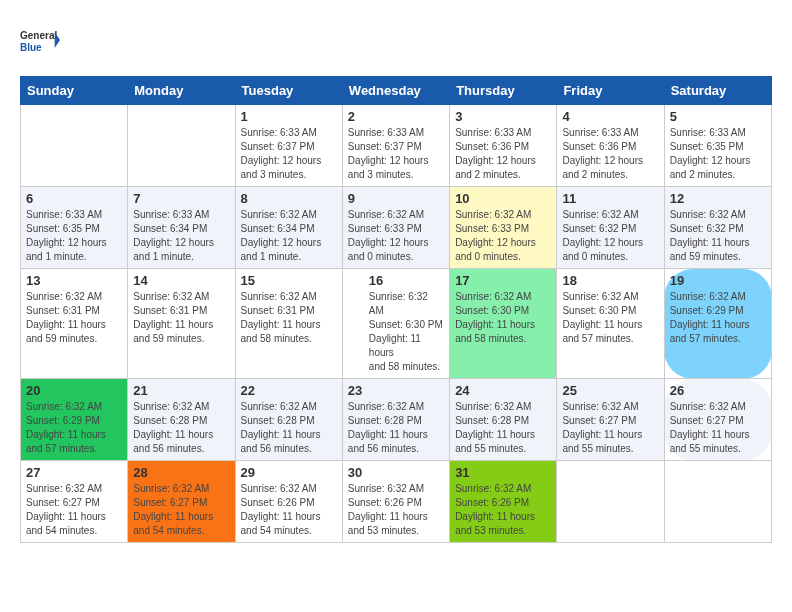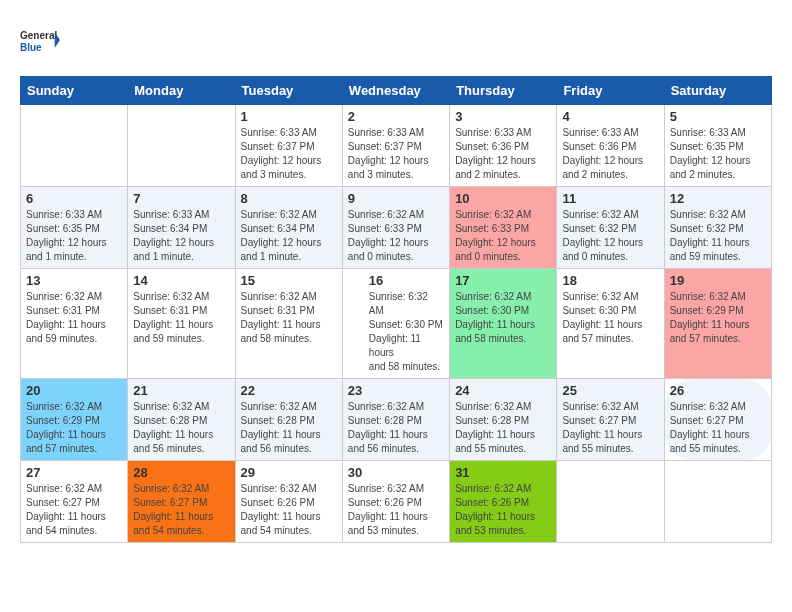--- a/index.html
+++ b/index.html
@@ -169,21 +169,21 @@
 Daylight: 12 hours
 and 1 minute.</div>
         </td>
         <td style="background-color: rgb(240, 244, 250);">
           <span class="day-num">9</span>
           <div class="day-info" style="white-space: pre-line;">Sunrise: 6:32 AM
 Sunset: 6:33 PM
 Daylight: 12 hours
 and 0 minutes.</div>
         </td>
-        <td style="background-color: #fca5a5;">
+        <td style="background-color: #fef9c3;">
           <span class="day-num">10</span>
           <div class="day-info" style="white-space: pre-line;">Sunrise: 6:32 AM
 Sunset: 6:33 PM
 Daylight: 12 hours
 and 0 minutes.</div>
         </td>
         <td style="background-color: rgb(240, 244, 250);">
           <span class="day-num">11</span>
           <div class="day-info" style="white-space: pre-line;">Sunrise: 6:32 AM
 Sunset: 6:32 PM
@@ -234,30 +234,30 @@
 Daylight: 11 hours
 and 58 minutes.</div>
         </td>
         <td style="background-color: rgb(255, 255, 255);">
           <span class="day-num">18</span>
           <div class="day-info" style="white-space: pre-line;">Sunrise: 6:32 AM
 Sunset: 6:30 PM
 Daylight: 11 hours
 and 57 minutes.</div>
         </td>
-        <td style="background-color: #fca5a5;">
+        <td style="background-color: #7dd3fc; border-radius: 29px;">
           <span class="day-num">19</span>
           <div class="day-info" style="white-space: pre-line;">Sunrise: 6:32 AM
 Sunset: 6:29 PM
 Daylight: 11 hours
 and 57 minutes.</div>
         </td>
       </tr>
       <tr>
-        <td style="background-color: #7dd3fc;">
+        <td style="background-color: #22c55e;">
           <span class="day-num">20</span>
           <div class="day-info" style="white-space: pre-line;">Sunrise: 6:32 AM
 Sunset: 6:29 PM
 Daylight: 11 hours
 and 57 minutes.</div>
         </td>
         <td style="background-color: rgb(240, 244, 250);">
           <span class="day-num">21</span>
           <div class="day-info" style="white-space: pre-line;">Sunrise: 6:32 AM
 Sunset: 6:28 PM

